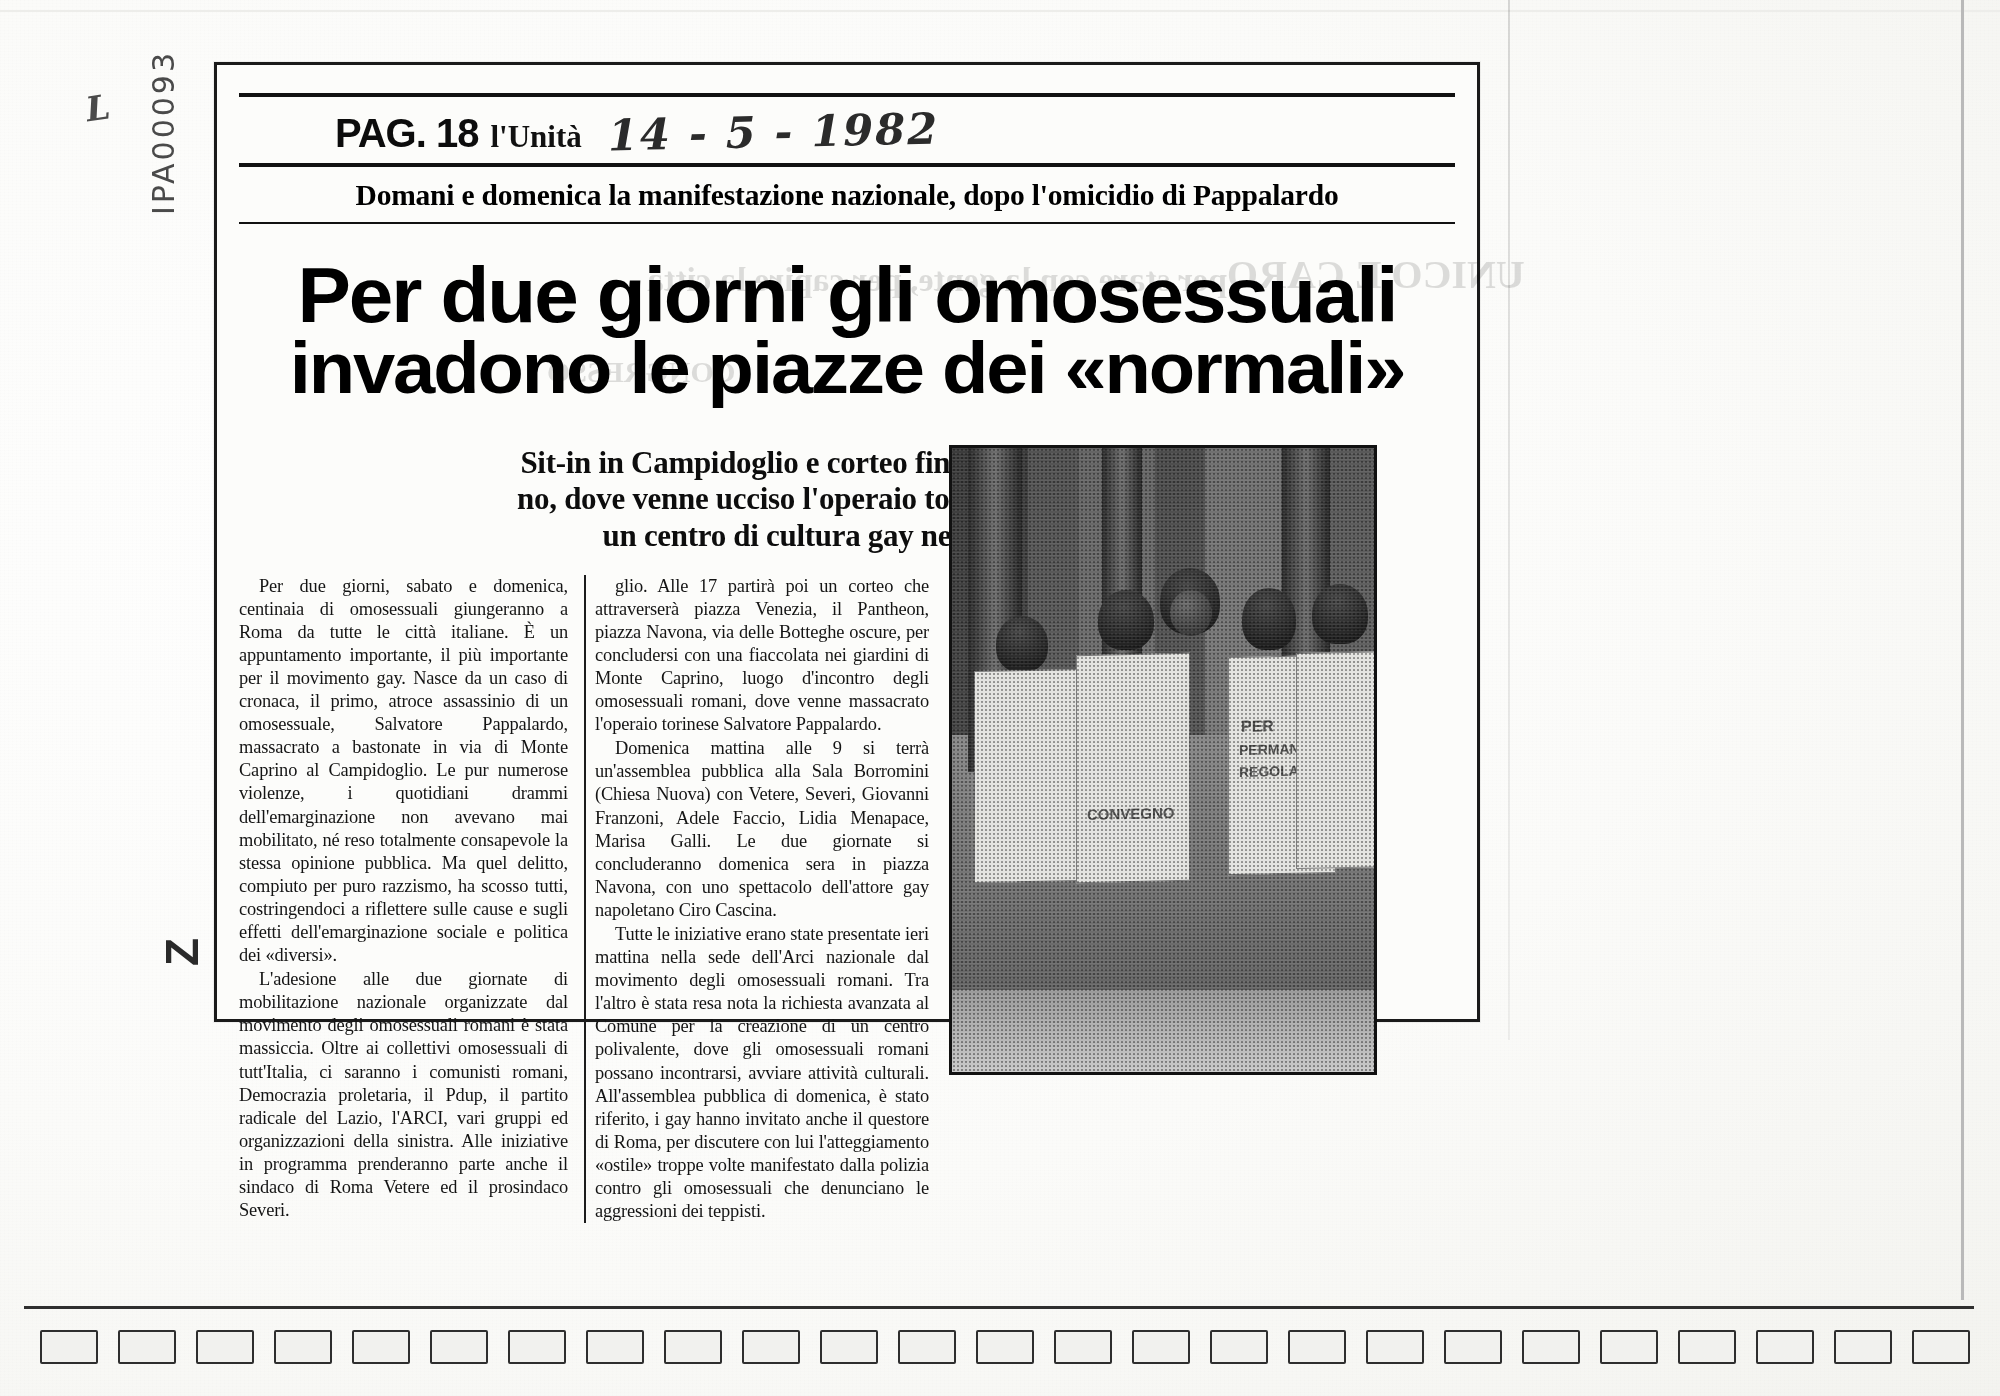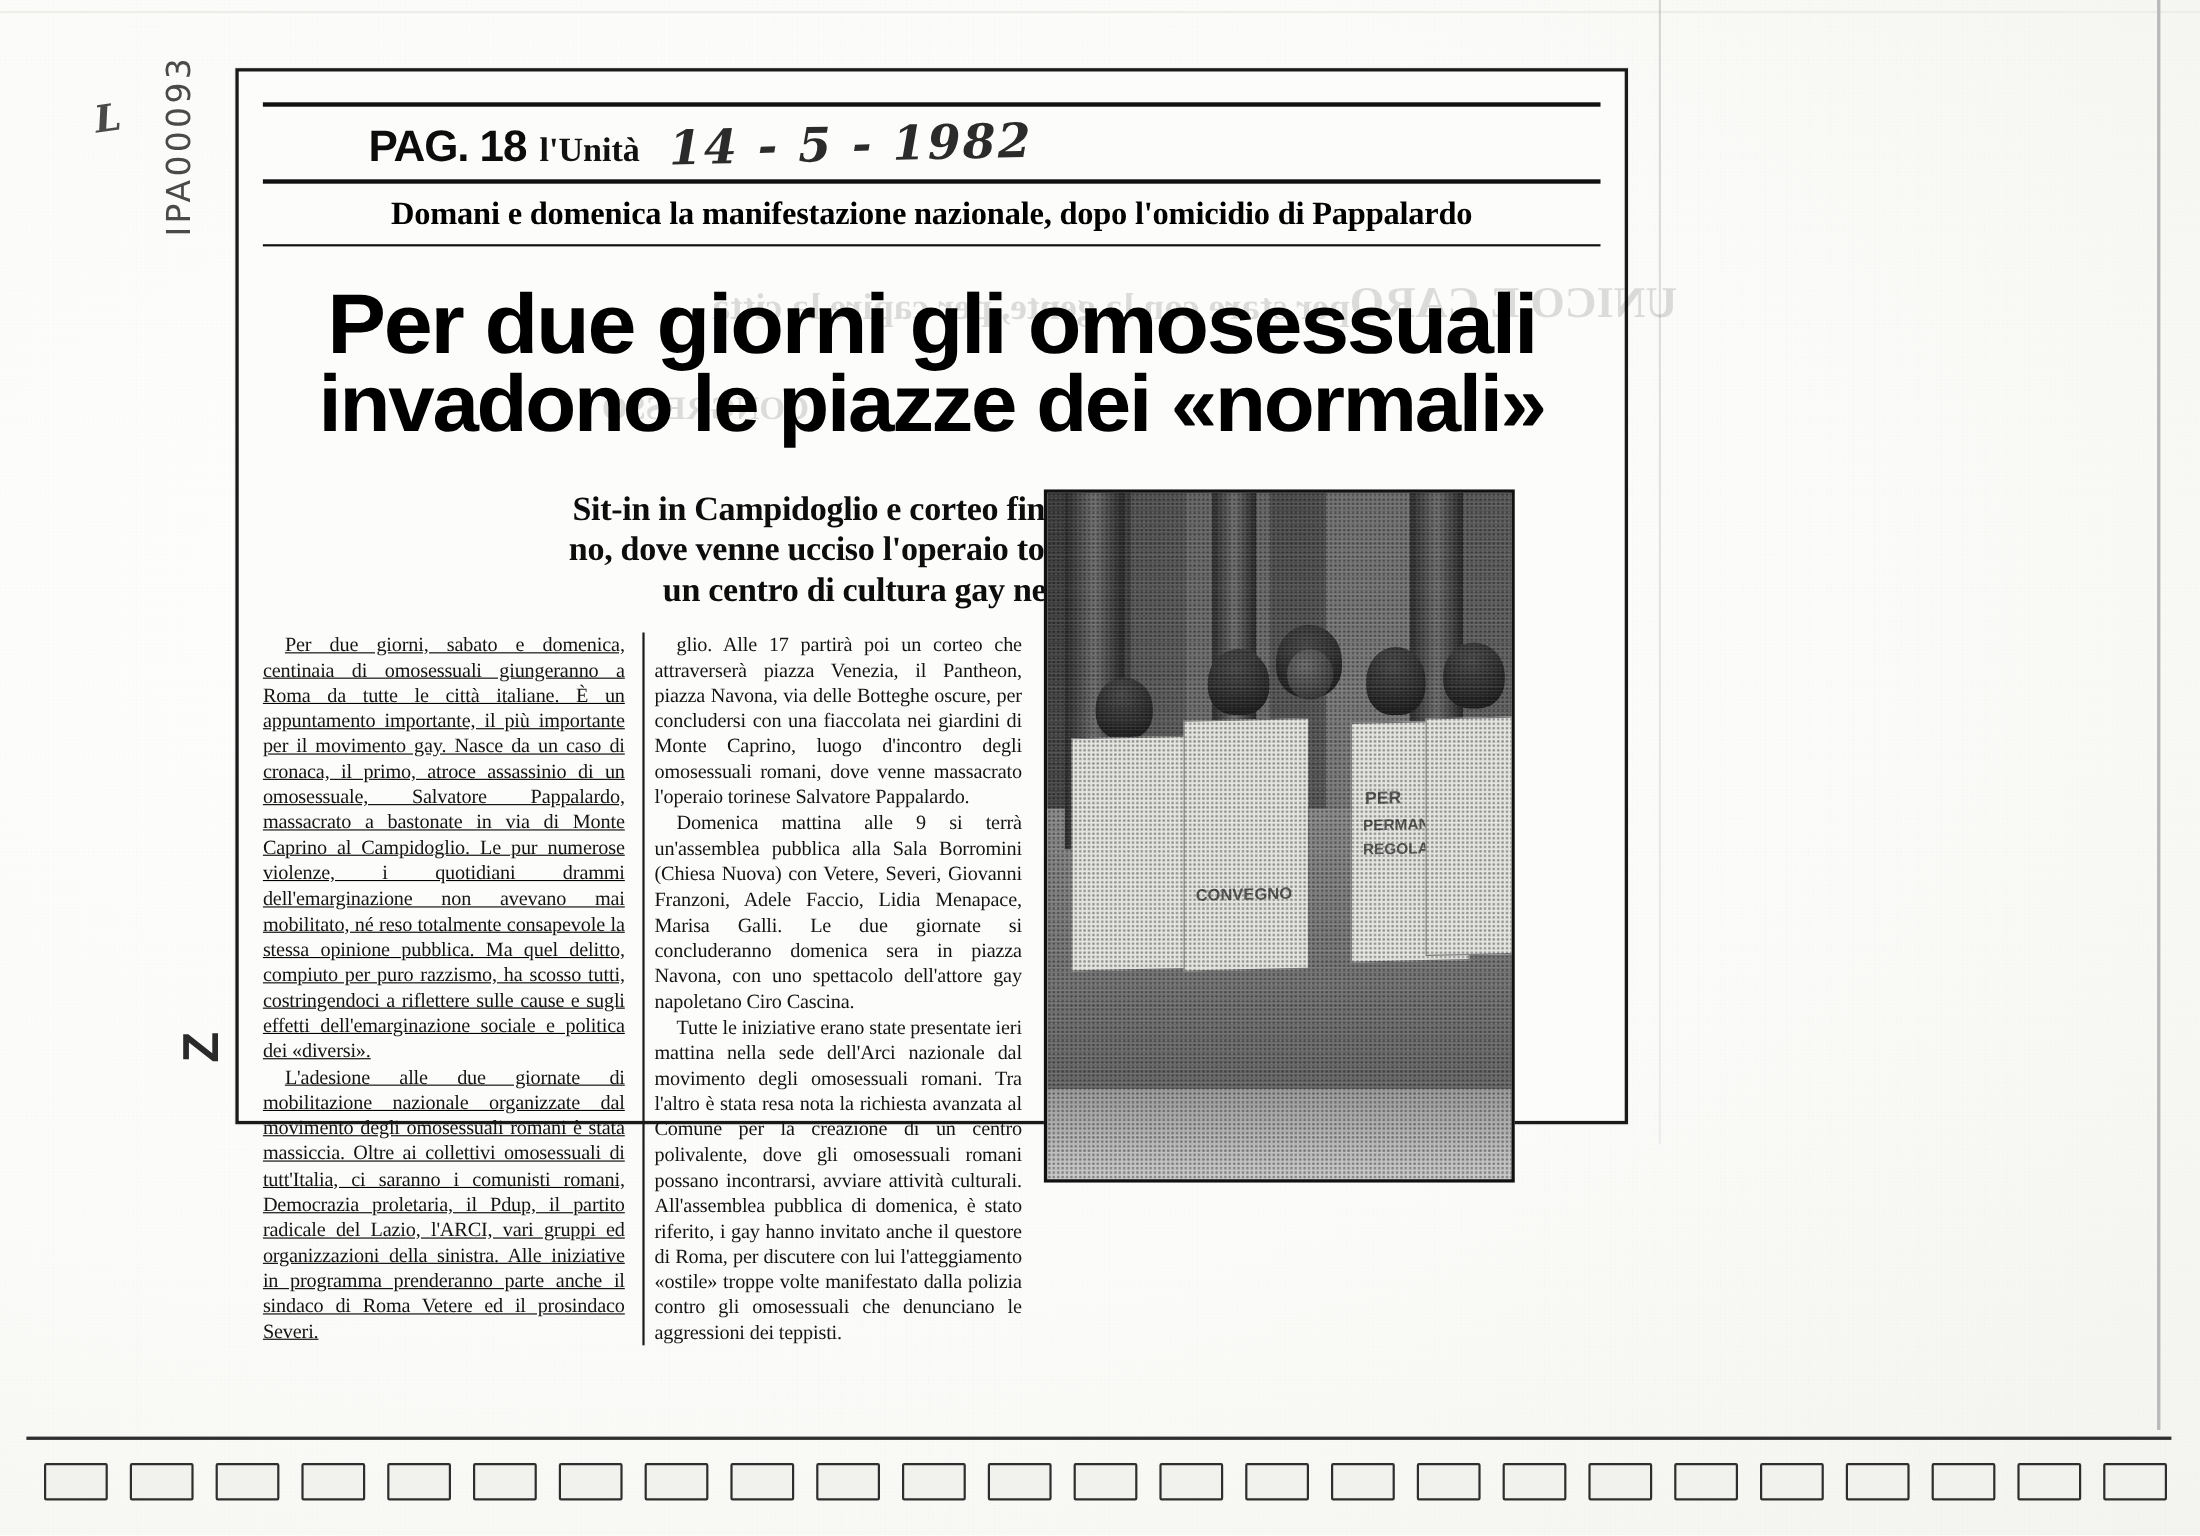--- a/index.html
+++ b/index.html
@@ -69,21 +69,21 @@
   
   #deck{font-family:"Liberation Serif",serif;font-weight:700;font-size:31px;
       text-align:center;line-height:1.18;color:#0d0d0d;padding:18px 42px 6px;
       letter-spacing:-.3px;}
   #deck .dl{display:block;}
   #deck-line-3{padding-left:0;}
 
   
   .body-area{display:flex;gap:0;padding-top:14px;position:relative;}
   .col{width:345px;box-sizing:border-box;}
-  #col-left{padding-right:16px;text-decoration:underline;}
+  #col-left{padding-right:16px;}
   #col-mid{padding-left:9px;border-left:2px solid #1c1c1c;}
   .col p{margin:0;text-indent:20px;font-family:"Liberation Serif",serif;
       font-size:18.4px;line-height:1.255;text-align:justify;color:#141414;
       letter-spacing:-.15px;}
   .col p + p{margin-top:1px;}
 
   
   .photo-wrap{position:relative;width:auto;flex:1;padding-left:20px;}
   .photo{position:relative;width:428px;height:630px;margin-top:-130px;
       border:3px solid #111;box-sizing:border-box;overflow:hidden;

